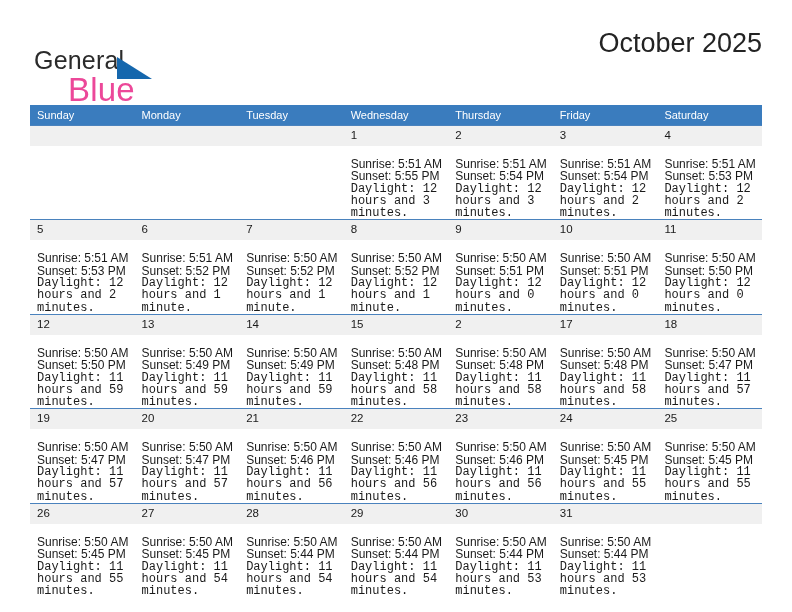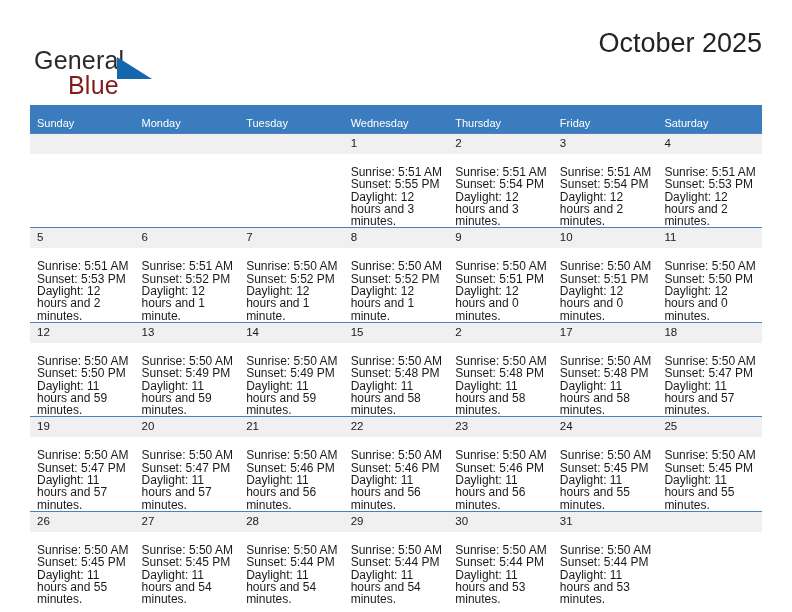--- a/index.html
+++ b/index.html
@@ -43,23 +43,23 @@
     top: 0;
     font-size: 25px;
     letter-spacing: 0.2px;
     color: #2b2b2b;
     font-family: "Liberation Sans", sans-serif;
   }
   .logo-blue {
     position: absolute;
     left: 34px;
     top: 25px;
-    font-size: 25px;
+    font-size: 33px;
     letter-spacing: 0.2px;
-    color: #7f1d1d;
+    color: #ec4899;
     font-family: "Liberation Sans", sans-serif;
   }
   .logo-tri {
     position: absolute;
     left: 83px;
     top: 11px;
     width: 0;
     height: 0;
     border-left: 35px solid #1567ad;
     border-bottom: 0 solid transparent;
@@ -93,21 +93,21 @@
     width: 732px;
     border-collapse: collapse;
     table-layout: fixed;
   }
   .calendar th {
     background: #3a7cbe;
     color: #ffffff;
     font-size: 11px;
     font-weight: normal;
     text-align: left;
-    padding: 12px 0 4px 7px;
+    padding: 4px 0 4px 7px;
     height: 12px;
     border: none;
   }
   .calendar td {
     vertical-align: top;
     padding: 0;
     border: none;
     border-top: 1px solid #4a82bd;
     height: 78px;
     width: 104.57px;
@@ -131,20 +131,21 @@
     padding: 12px 6px 0 7px;
     font-size: 12px;
     line-height: 12.3px;
     color: #1a1a1a;
   }
   .detail div {
     white-space: nowrap;
   }
   .detail div.daylight-wrap {
     white-space: normal;
+    font-family: Liberation Mono, monospace;
   }
 </style>
 </head>
 <body>
 
 <div class="page">
 
   <div class="header">
     <div class="logo">
       <span class="logo-general">General</span>

